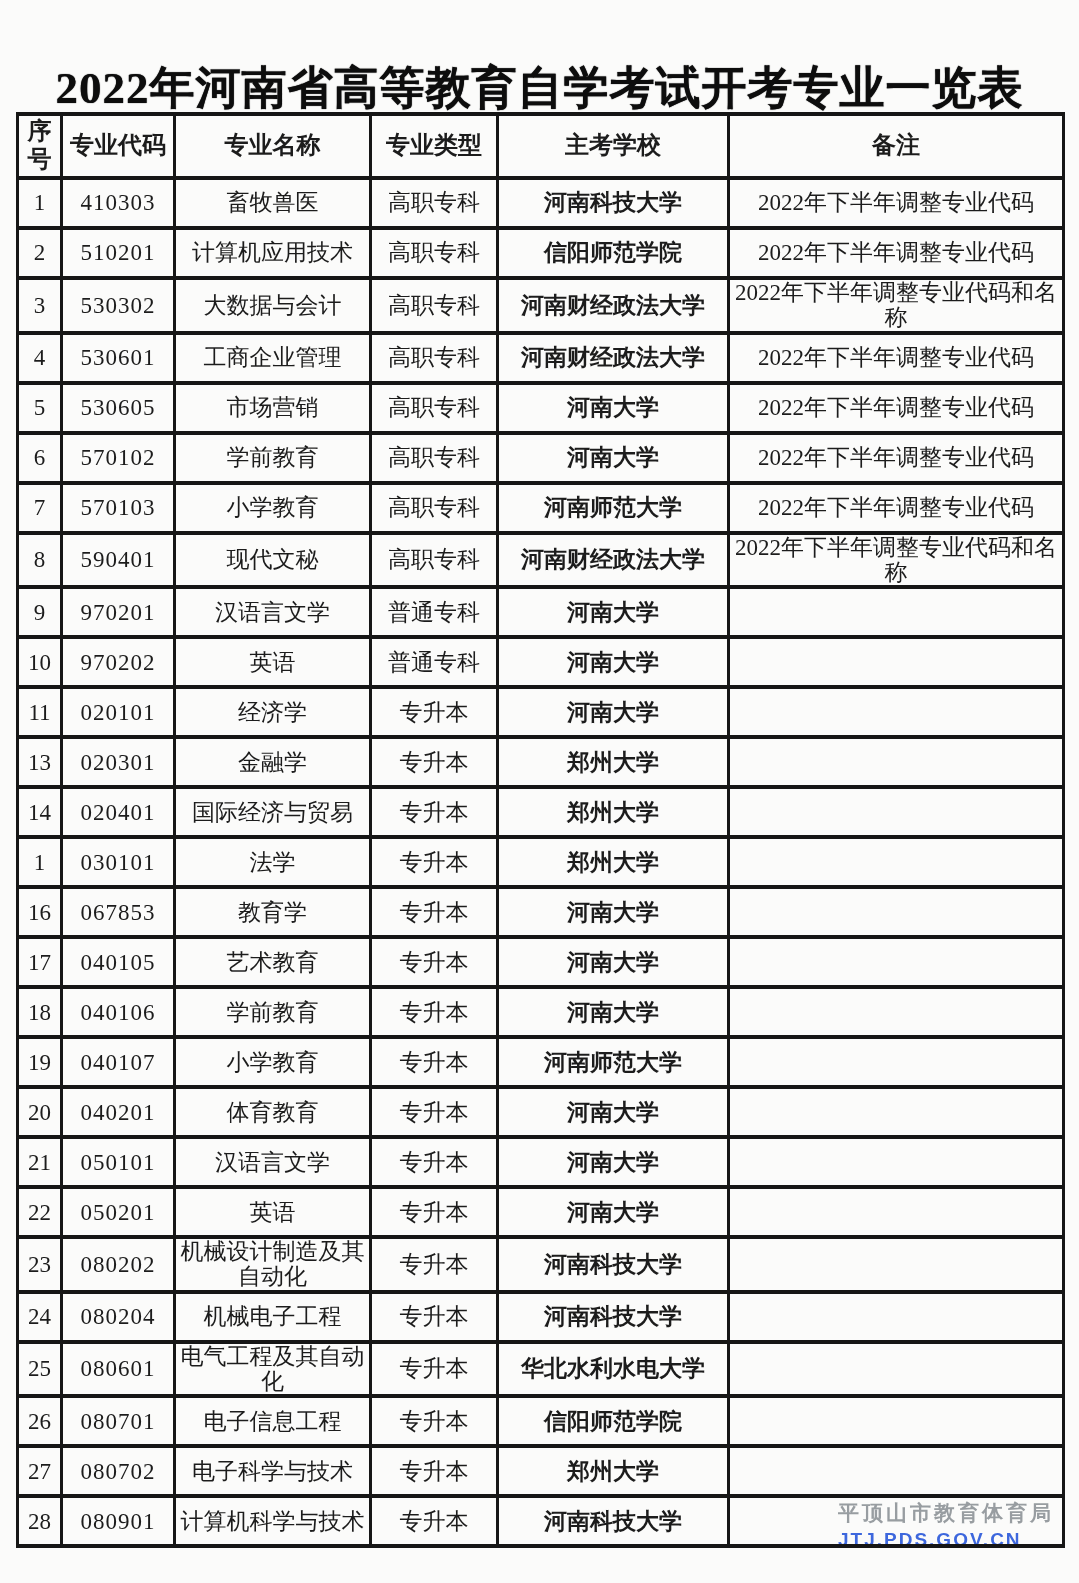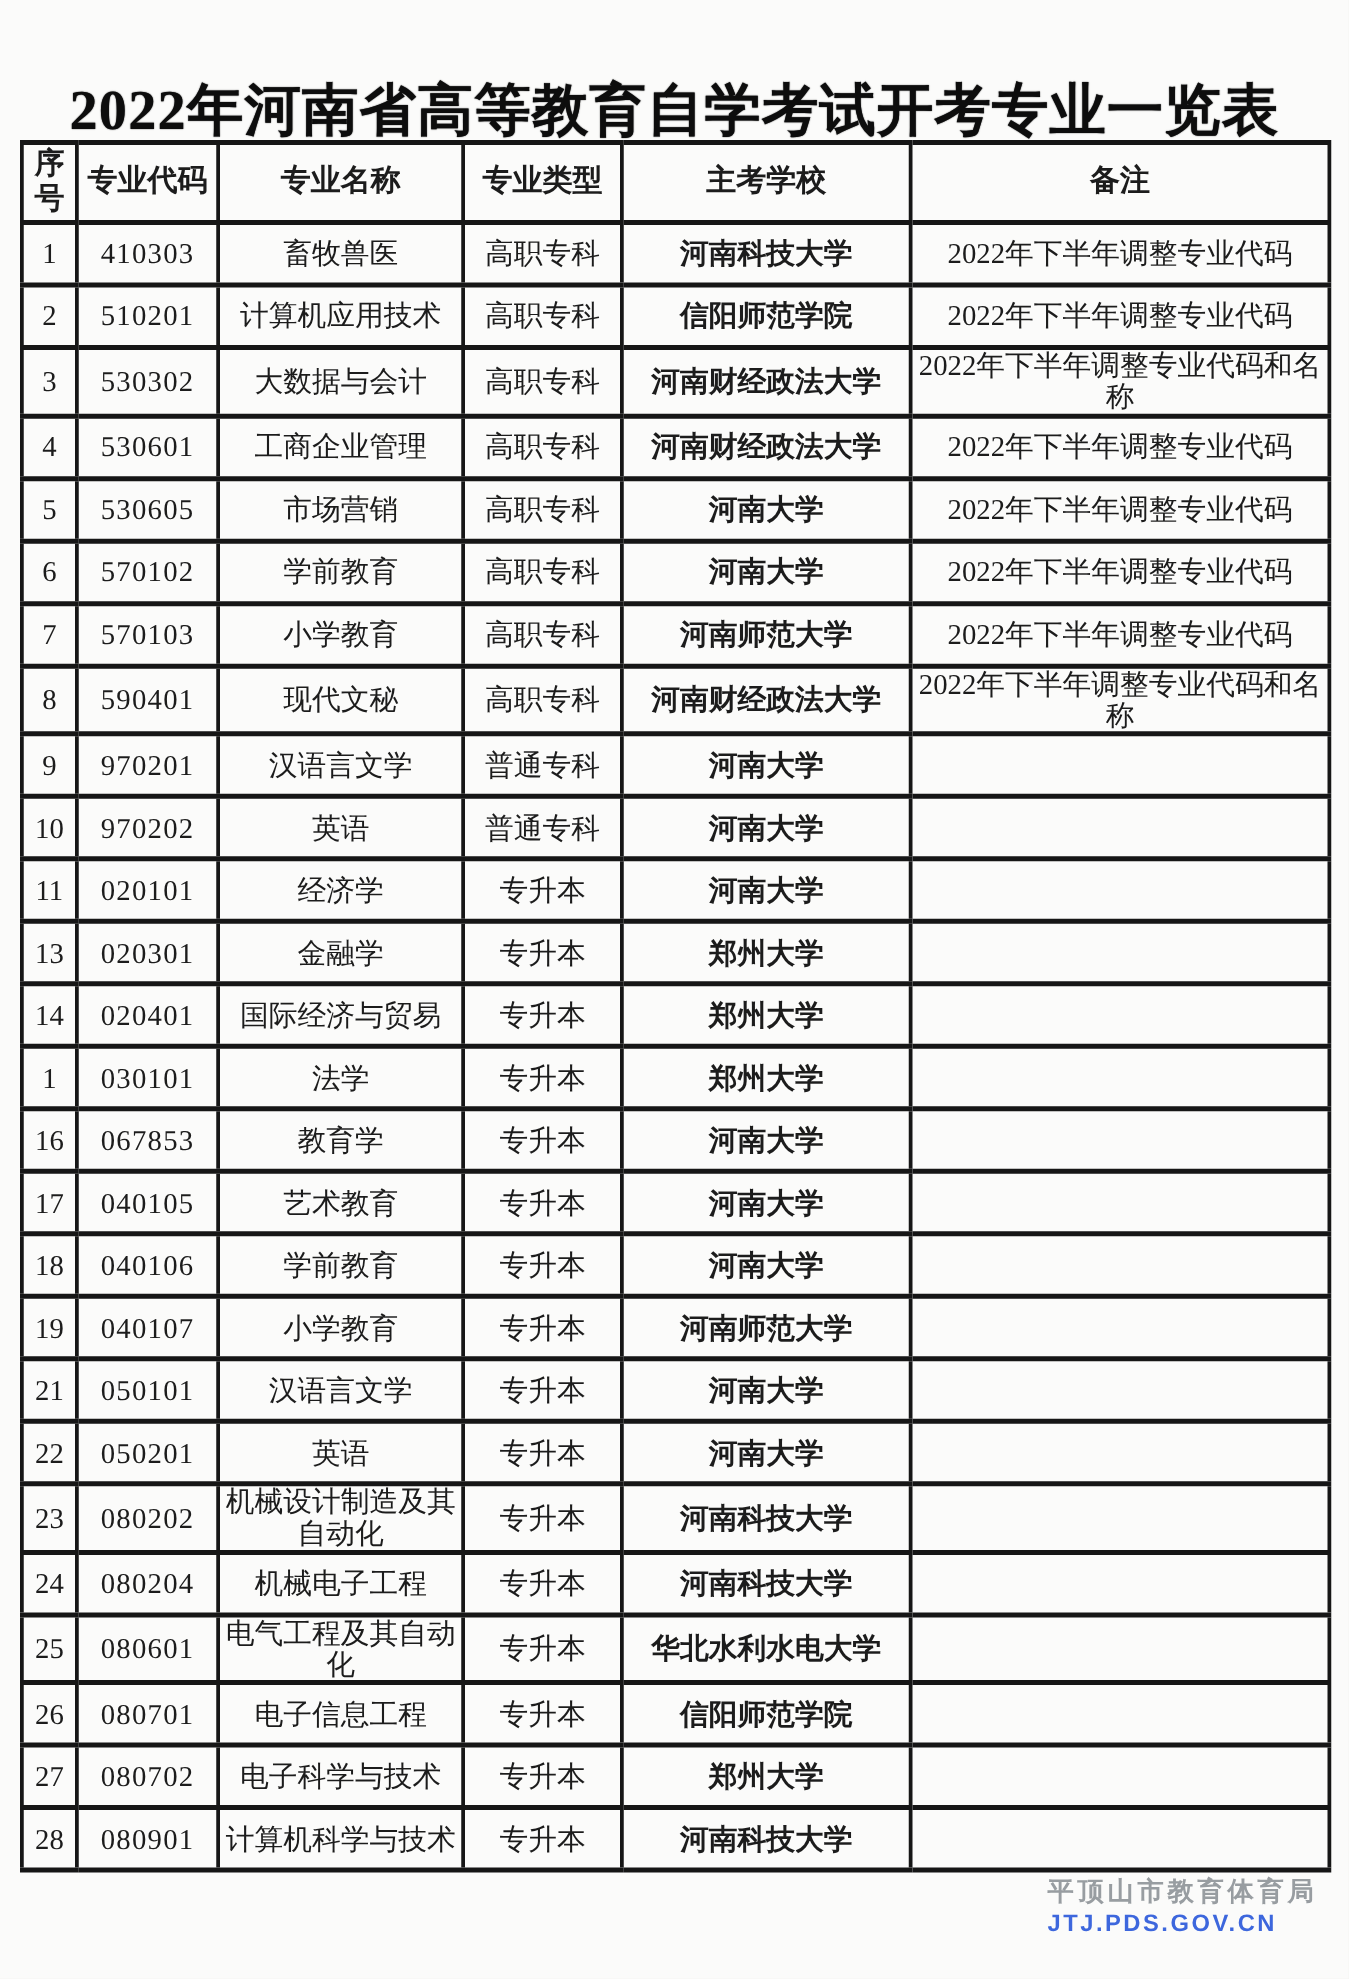--- a/index.html
+++ b/index.html
@@ -265,20 +265,28 @@
     </tr>
         <tr>
       <td class="cell-no">19</td>
       <td class="cell-code">040107</td>
       <td class="cell-name">小学教育</td>
       <td class="cell-type">专升本</td>
       <td class="cell-school">河南师范大学</td>
       <td class="cell-remark"></td>
     </tr>
         <tr>
+      <td class="cell-no">20</td>
+      <td class="cell-code">040201</td>
+      <td class="cell-name">体育教育</td>
+      <td class="cell-type">专升本</td>
+      <td class="cell-school">河南大学</td>
+      <td class="cell-remark"></td>
+    </tr>
+        <tr>
       <td class="cell-no">21</td>
       <td class="cell-code">050101</td>
       <td class="cell-name">汉语言文学</td>
       <td class="cell-type">专升本</td>
       <td class="cell-school">河南大学</td>
       <td class="cell-remark"></td>
     </tr>
         <tr>
       <td class="cell-no">22</td>
       <td class="cell-code">050201</td>

